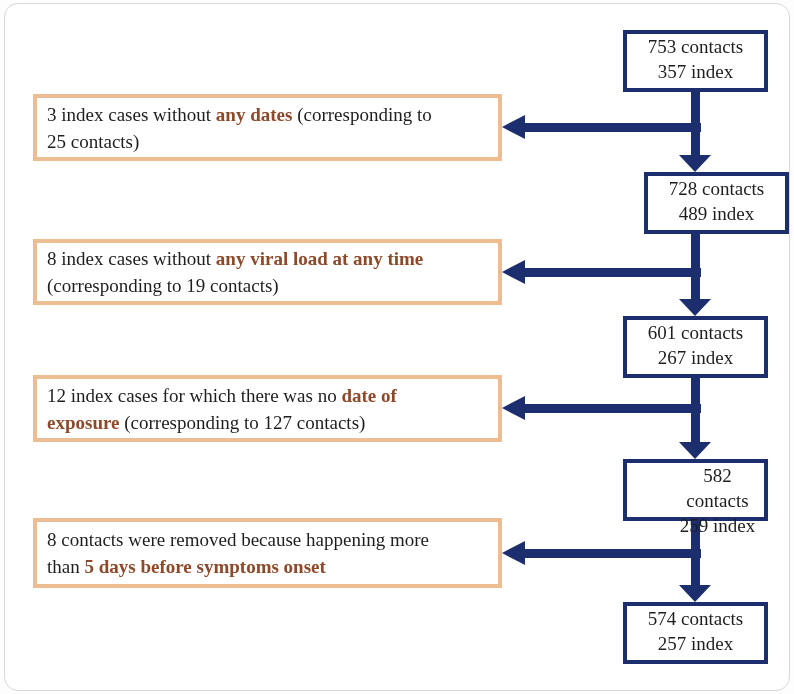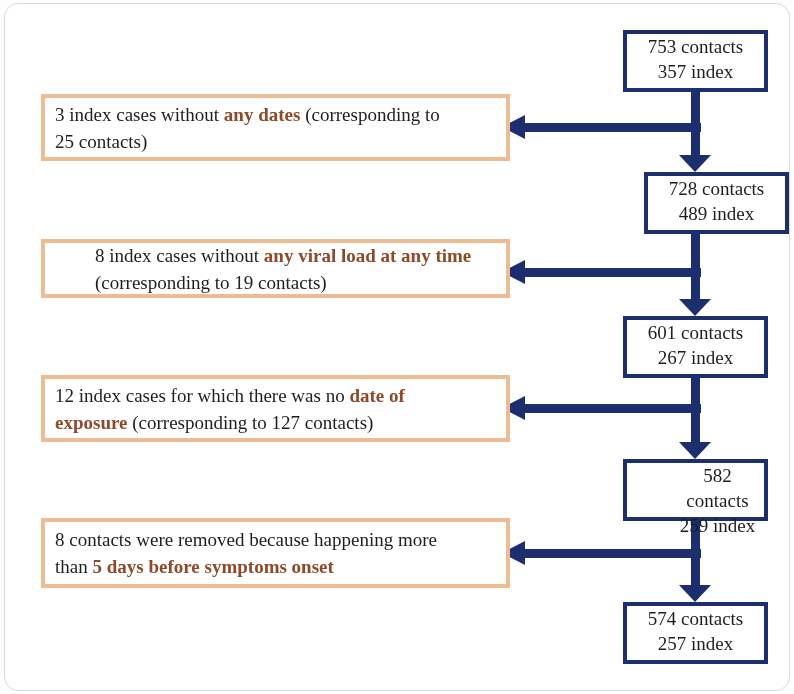--- a/index.html
+++ b/index.html
@@ -14,21 +14,21 @@
   .stage{
     position:absolute;left:623px;width:145px;height:62px;box-sizing:border-box;
     background:#fff;border:4px solid #1c2e6e;
     display:flex;flex-direction:column;align-items:center;
     font-size:19px;line-height:25px;text-align:center;z-index:2;
   }
   .excl{
     position:absolute;left:33px;width:469px;box-sizing:border-box;
     background:#fff;border:4px solid #ecbc92;
     display:flex;align-items:center;z-index:2;
-    font-size:19px;line-height:27px;margin-left:8px;
+    font-size:19px;line-height:27px;
   }
   .excl-text{white-space:pre-wrap;padding:2px 6px 2px 10px;}
   .hl{font-weight:bold;color:#8d4a2b;}
   .vline{position:absolute;left:691px;width:9px;background:#1c2e6e;z-index:1;}
   .varrow{
     position:absolute;left:679px;width:0;height:0;z-index:1;
     border-left:16px solid transparent;border-right:16px solid transparent;
     border-top:17px solid #1c2e6e;
   }
   .hline{position:absolute;left:524px;width:177px;height:9px;background:#1c2e6e;z-index:1;}
@@ -44,21 +44,21 @@
   .v4{top:519px;height:68px;}  .va4{top:585px;}
   
   .h1{top:123px;}  .ha1{top:115px;}
   .h2{top:268px;}  .ha2{top:260px;}
   .h3{top:404px;}  .ha3{top:396px;}
   .h4{top:549px;}  .ha4{top:541px;}
   
   .s1{top:30px;} .s2{top:172px;margin-left:21px;} .s3{top:316px;} .s4{top:459px;padding-left:44px;} .s5{top:602px;}
   
   .e1{top:94px;height:67px;}
-  .e2{top:239px;height:59px;padding-left:40px;}
+  .e2{top:239px;height:66px;}
   .e3{top:375px;height:67px;}
   .e4{top:518px;height:70px;}
 </style>
 </head>
 <body>
 
 <div class="canvas">
   <div class="card"></div>
 
   <div class="stage s1">

